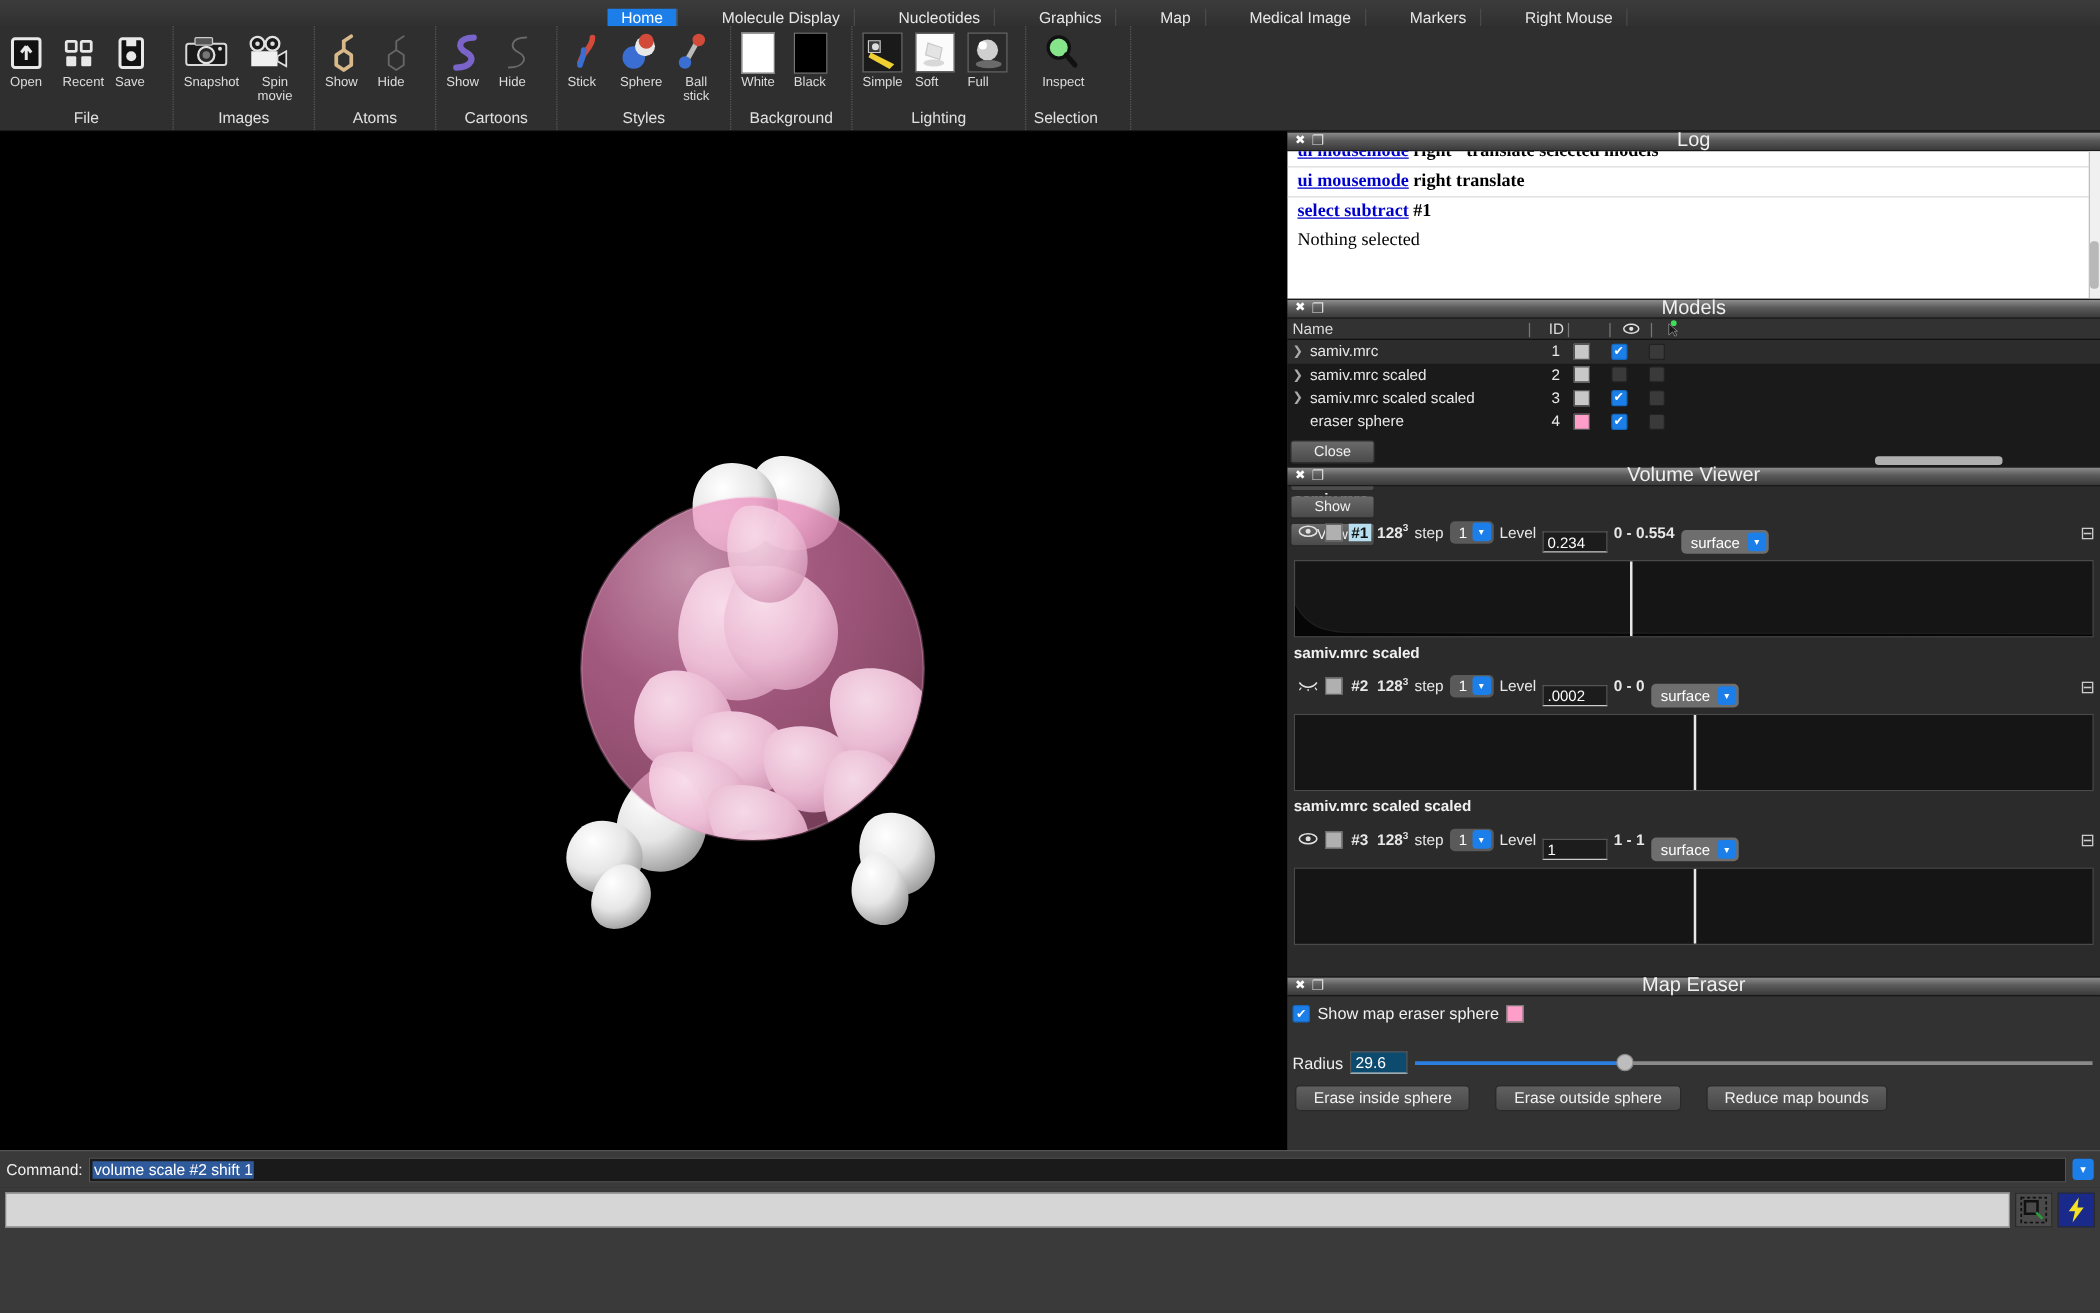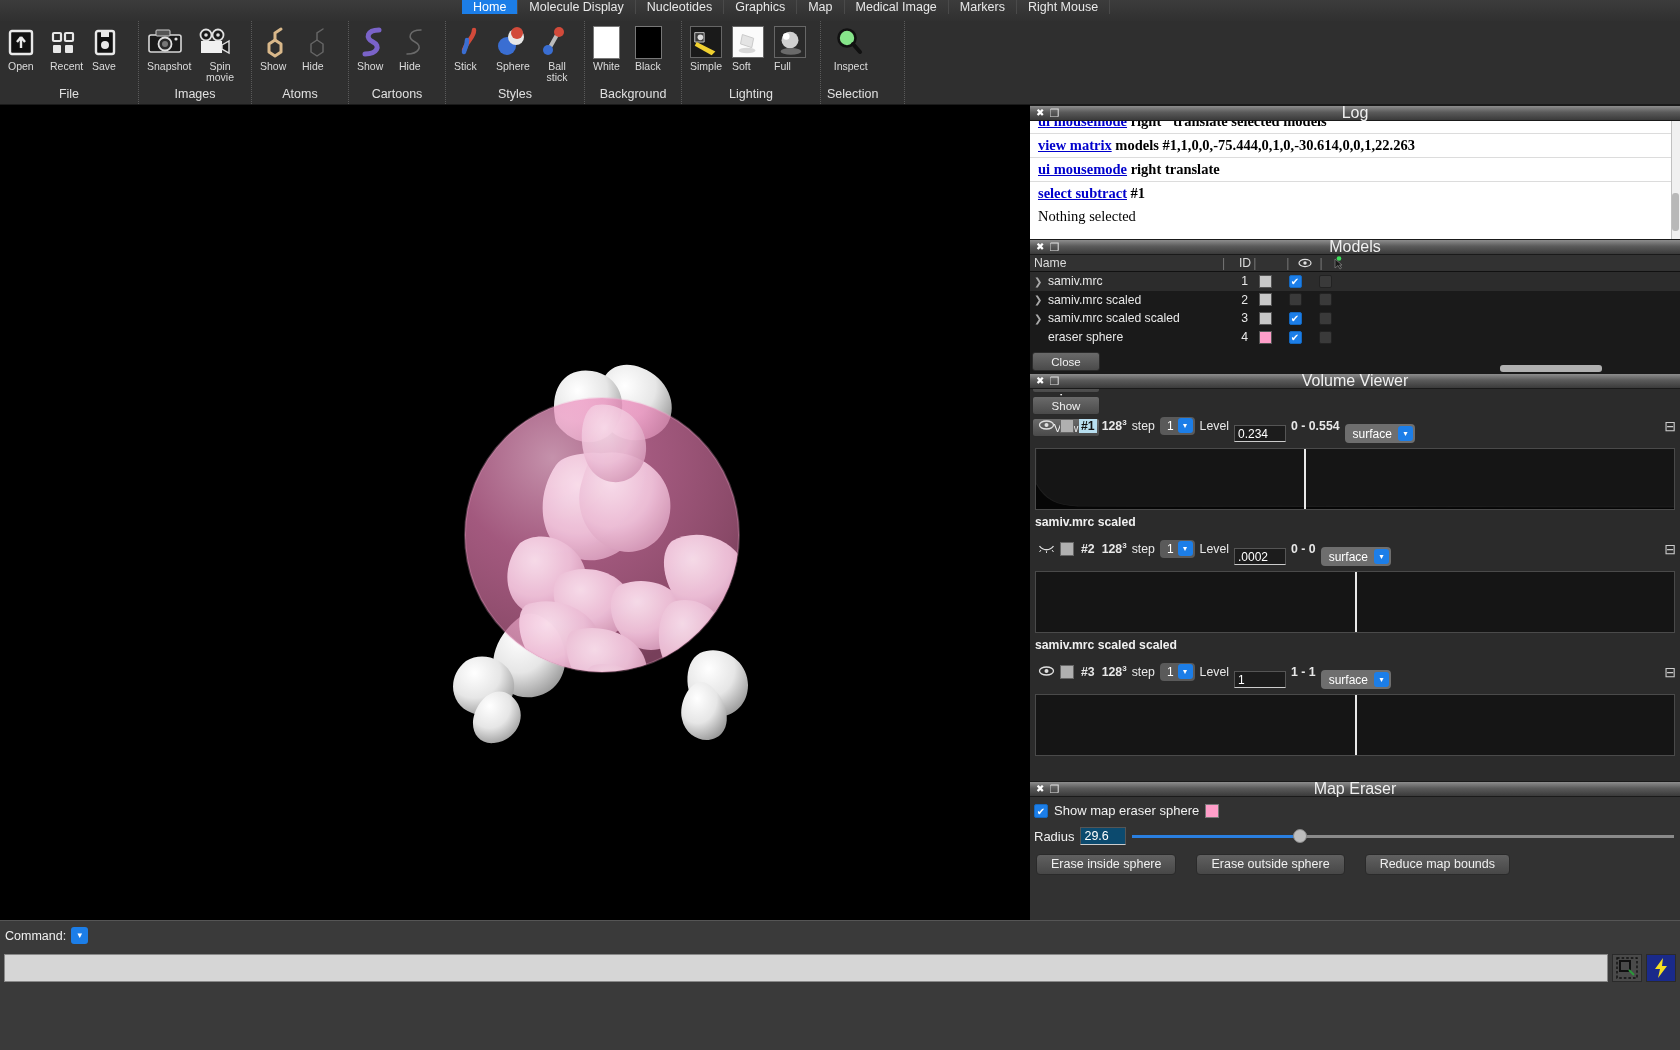--- a/index.html
+++ b/index.html
@@ -8,21 +8,21 @@
     background: #000;
     font-family: "Liberation Sans", sans-serif;
     overflow: hidden;
   }
   #app { position: relative; width: 1680px; height: 1050px; background: #2b2b2b; }
 
   
   .tabbar {
     position: absolute; left: 0; top: 0; width: 1680px; height: 21px;
     background: linear-gradient(180deg,#3c3c3c 0%,#303030 100%);
-    display: flex; align-items: flex-start; justify-content: center;
+    display: flex; align-items: flex-end; justify-content: center; gap: 24px;
   }
   .tabbar .spacer-l { flex: 0 0 462px; }
   .tab {
     padding: 0 11px; display: flex; align-items: center;
     font-size: 12.5px; color: #e8e8e8; white-space: nowrap;
     border-right: 1px solid #4a4a4a;
   }
   .tab.active { background: #1c7ee8; color: #fff; }
   .tabbar .spacer-r { flex: 1 1 auto; }
 
@@ -144,21 +144,21 @@
   .hist {
     height: 62px; margin: 2px 5px 2px 5px; background: #151515;
     border: 1px solid #4a4a4a; position: relative; overflow: hidden;
   }
   .hist-marker { position: absolute; width: 2px; background: #e8e8e8; top: 0; bottom: 0; }
 
   
   .me-body { background: #323232; height: 136px; padding: 6px 6px 0 4px; }
   .me-check { display: flex; align-items: center; gap: 6px; font-size: 13px; color: #f0f0f0; }
   .me-chipbox { width: 14px; height: 14px; background: #ff9ec9; border: 1px solid #777; }
-  .me-radius { display: flex; align-items: center; gap: 6px; margin-top: 9px; font-size: 13px; color: #f0f0f0; }
+  .me-radius { display: flex; align-items: center; gap: 6px; margin-top: 23px; font-size: 13px; color: #f0f0f0; }
   .rad-field { background: #0c4a6e; border: 1px solid #555; border-bottom: 1px solid #ccc; height: 18px; width: 46px; padding: 0 3px; color: #fff; font-size: 12.5px; line-height: 17px; }
   .slider { position: relative; flex: 1 1 auto; height: 14px; }
   .slider .track-f { position:absolute; left:0; top:6px; height:3px; background:#2a7fe0; }
   .slider .track-e { position:absolute; top:6px; right:0; height:3px; background:#8a8a8a; }
   .slider .knob { position:absolute; top:0; width:14px; height:14px; border-radius:50%; background:#bdbdbd; border:1px solid #888; }
   .me-btns { display: flex; gap: 20px; margin-top: 9px; padding-left: 2px; }
   .ebtn {
     background: linear-gradient(180deg,#606060,#474747); border: 1px solid #2a2a2a;
     border-radius: 4px; height: 21px; padding: 0 14px; color: #f0f0f0;
     font-size: 12.5px; line-height: 19px;
@@ -491,23 +491,20 @@
     <div class="panel-title">
       <span class="pt-btn">✖</span>
       <span class="pt-btn f">❐</span>
       <span class="ptxt">Log</span>
     </div>
     <div class="log-body">
       <div class="log-line" style="padding-top:0;margin-top:-8px">
         <a>ui mousemode</a><span> right "translate selected models"</span>
       </div>
       <div class="log-line">
-        <a>view matrix</a><span> models #1,1,0,0,-75.444,0,1,0,-30.614,0,0,1,22.263</span>
-      </div>
-      <div class="log-line">
         <a>ui mousemode</a><span> right translate</span>
       </div>
       <div class="log-line" style="border-bottom:none">
         <a>select subtract</a><span> #1</span>
       </div>
       <div class="log-line plain">Nothing selected</div>
       <div class="log-scroll">
           <div class="log-thumb"></div>
         </div>
     </div>
@@ -757,20 +754,23 @@
       <div class="me-btns">
         <span class="ebtn">Erase inside sphere</span>
         <span class="ebtn">Erase outside sphere</span>
         <span class="ebtn">Reduce map bounds</span>
       </div>
     </div>
   </div>
 
   <div class="cmdline">
     <span class="cmd-lbl">Command:</span>
+    <span class="cmd-field">
+      <span class="cmd-txt">volume scale #2 shift 1</span>
+    </span>
     <span class="cmd-caret">▾</span>
   </div>
 
   <div class="statusbar">
     <span class="status-field"></span>
     <span class="sb-icon">
       <svg width="22" height="22" viewBox="0 0 22 22">
           <rect x="1" y="1" width="20" height="20" fill="none" stroke="#111" stroke-width="1.4" stroke-dasharray="2.6 2"></rect>
           <rect x="4" y="4" width="10" height="10" fill="none" stroke="#111" stroke-width="2"></rect>
           <path d="M13 13 L18 18" stroke="#2a9a3a" stroke-width="2"></path>

